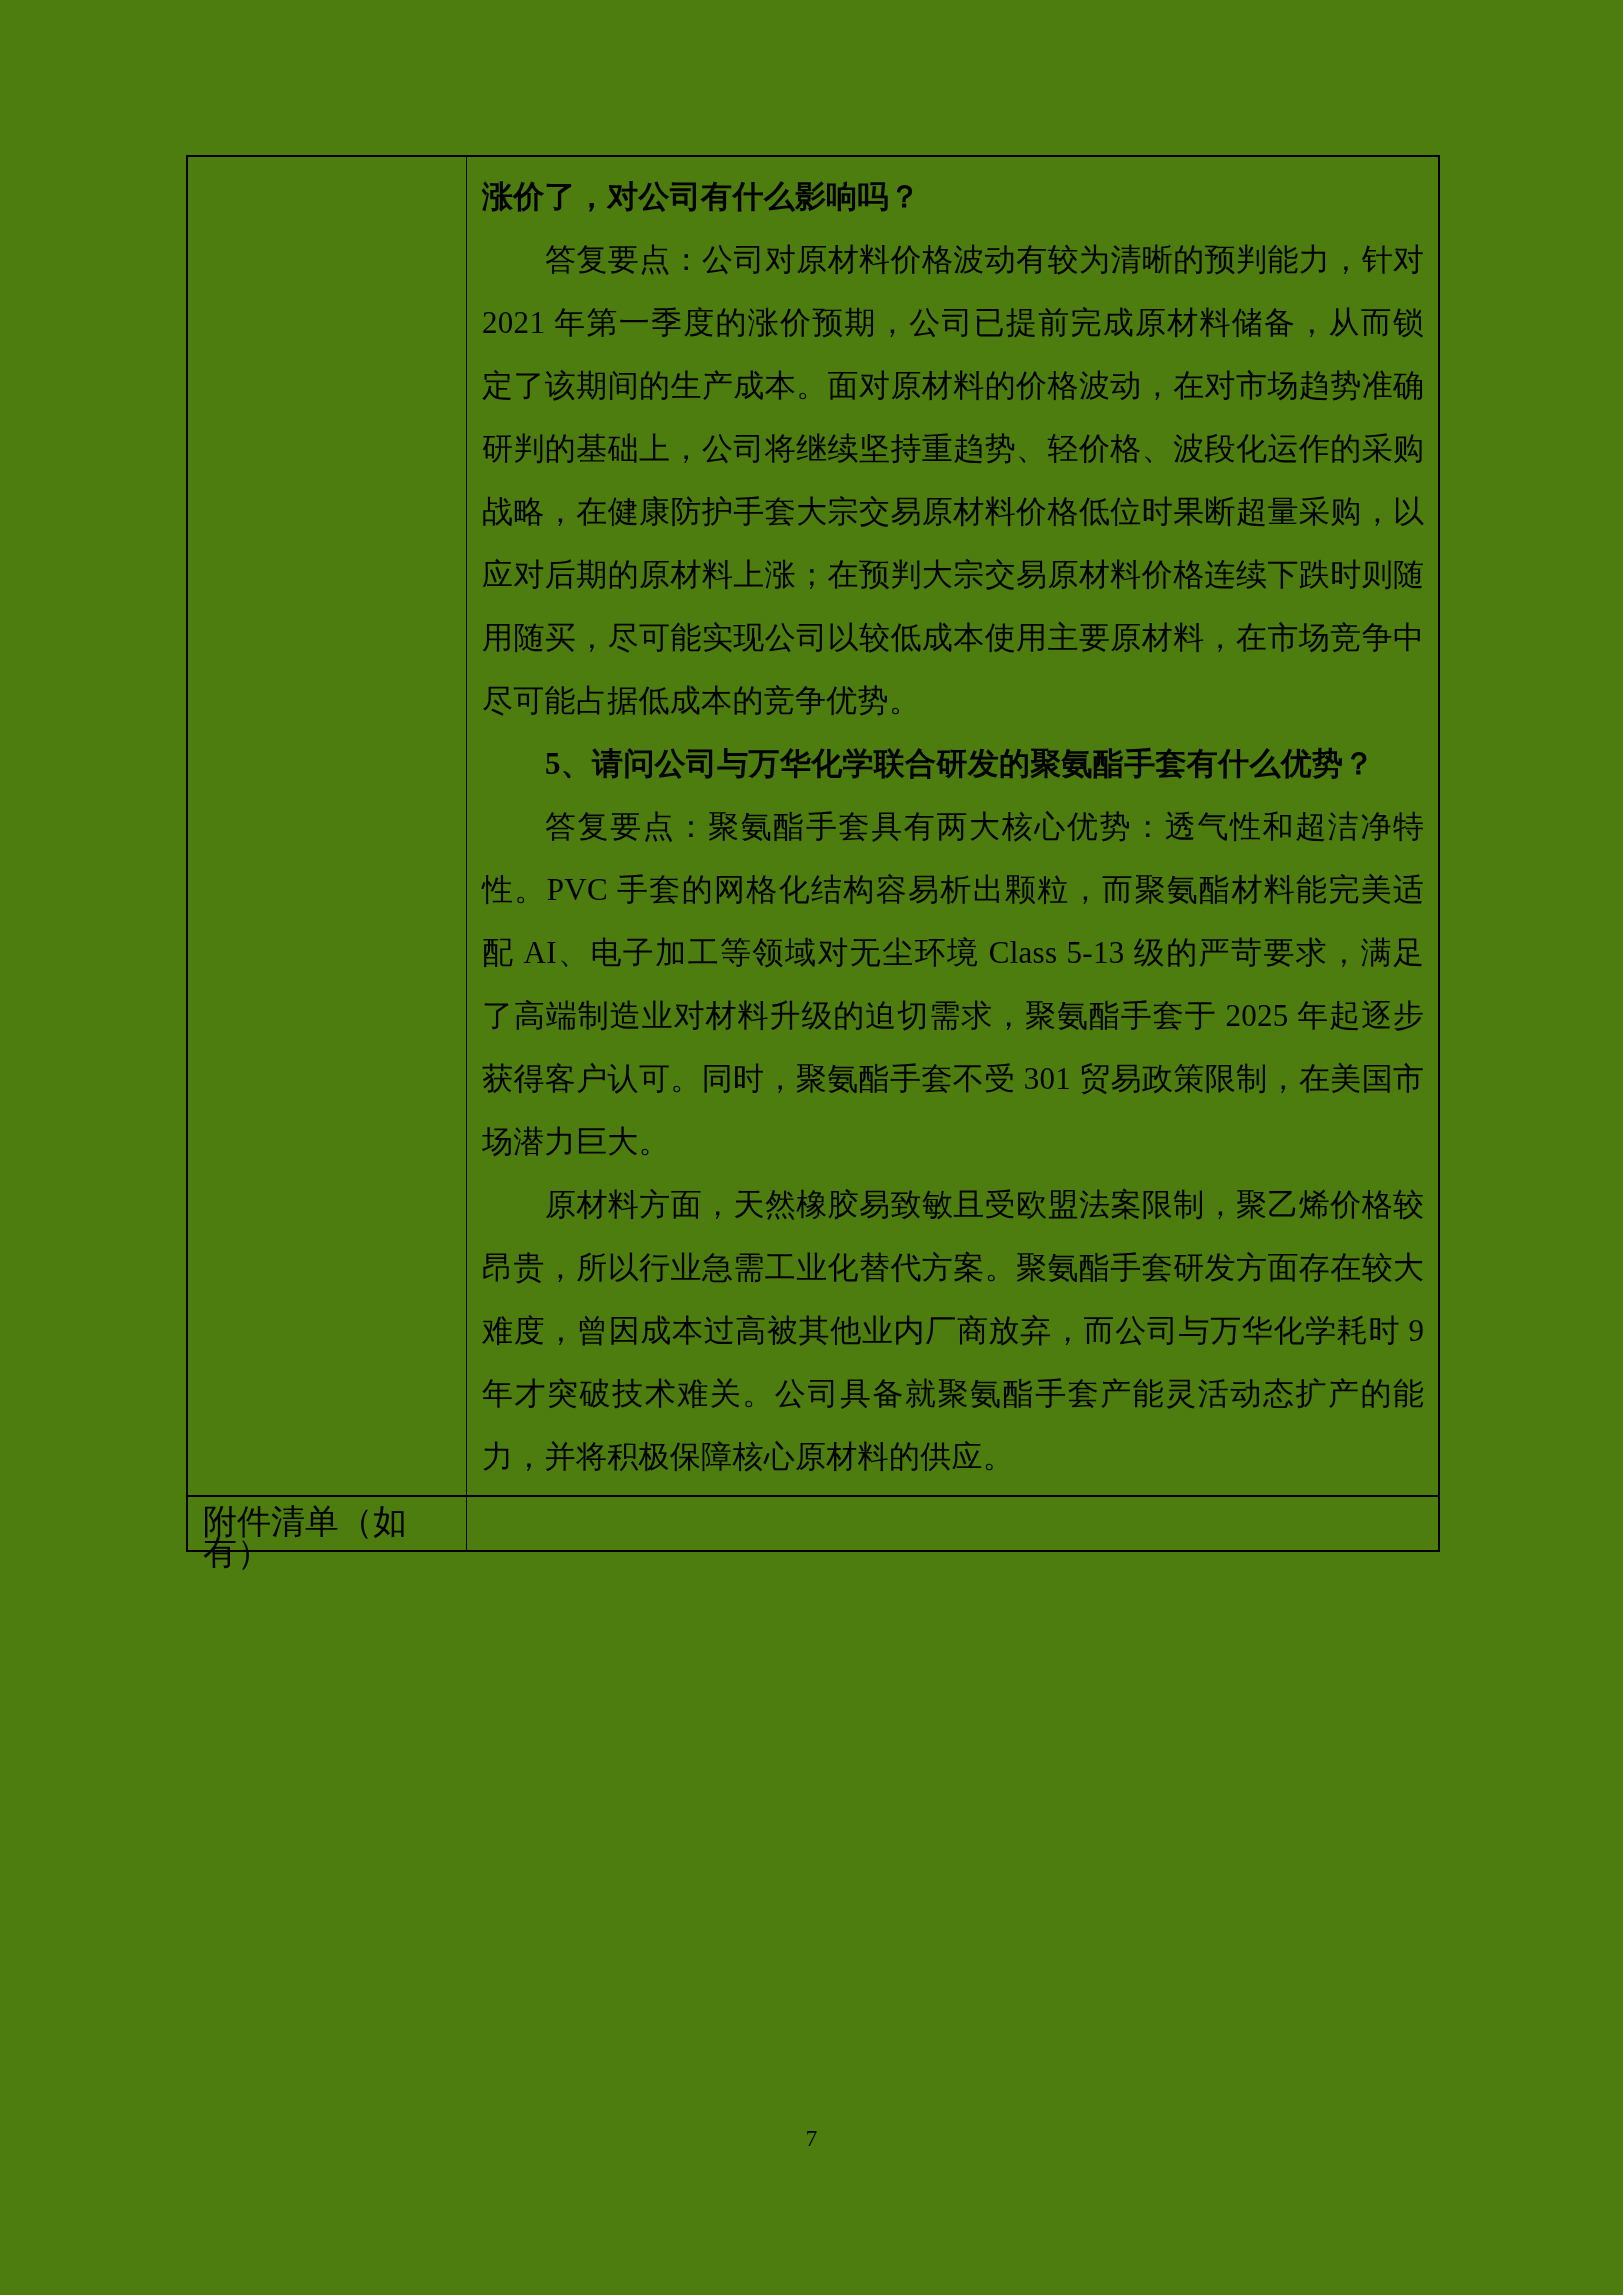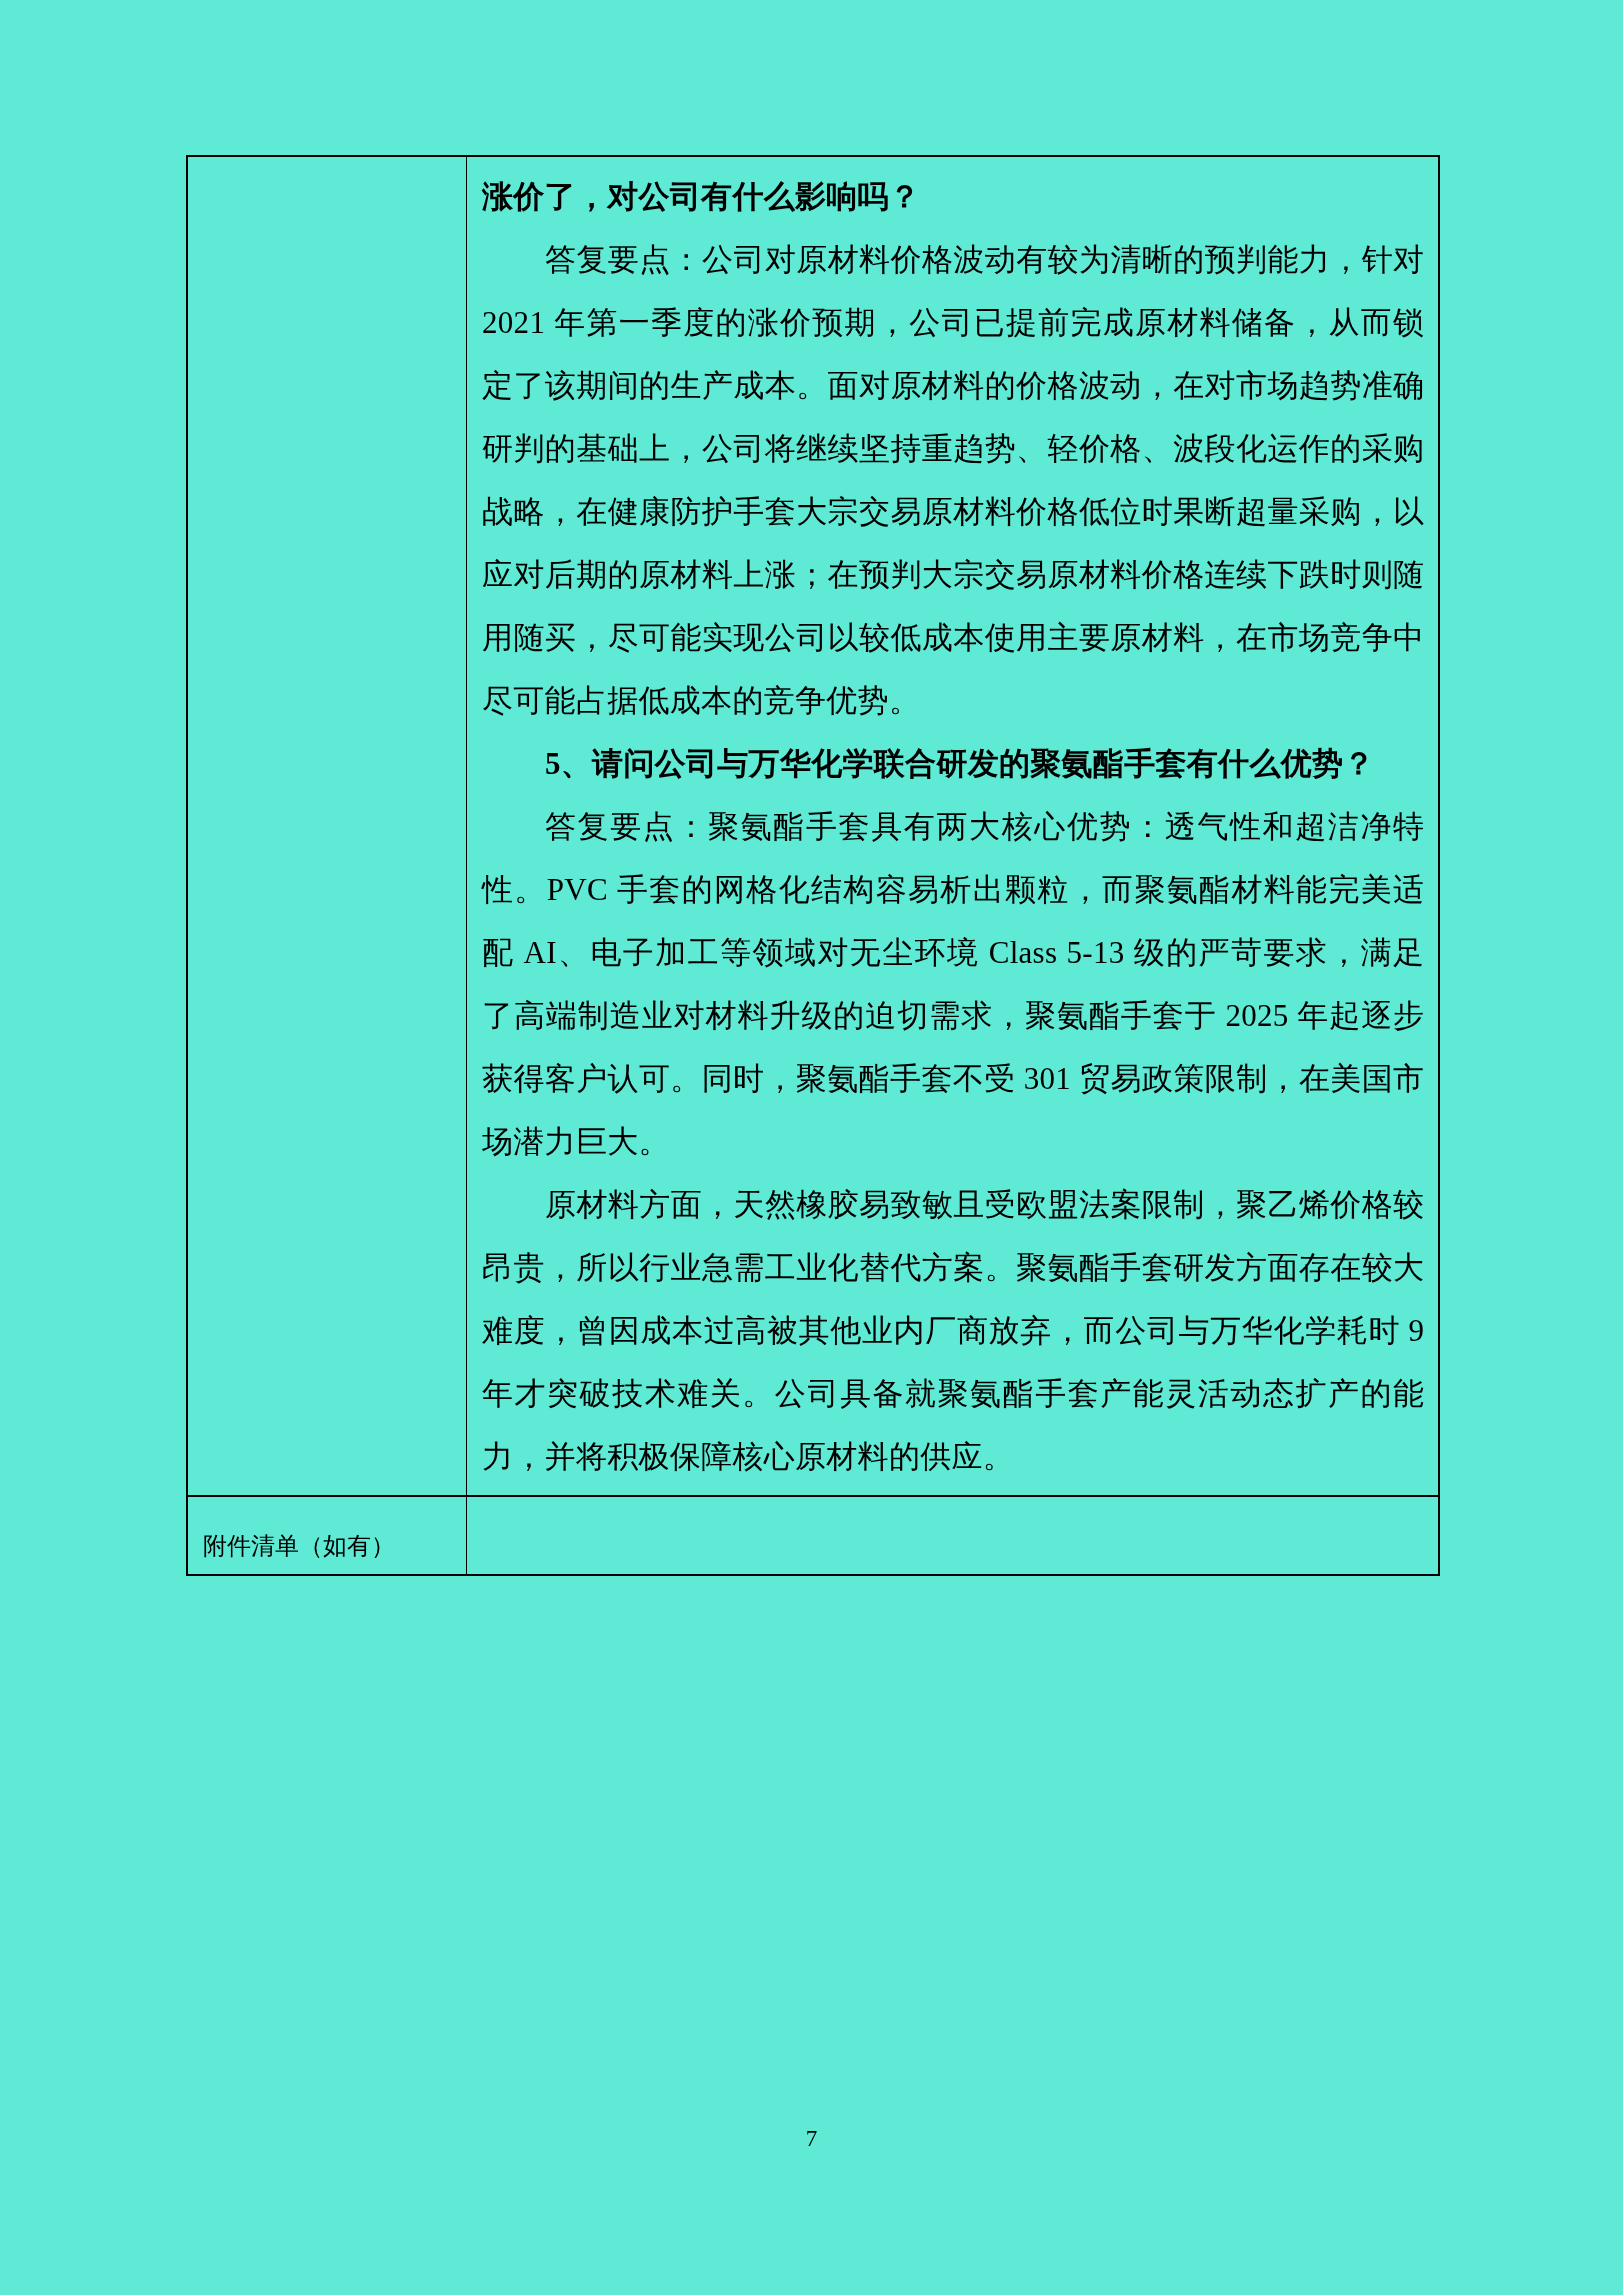--- a/index.html
+++ b/index.html
@@ -13,21 +13,21 @@
       position: relative;
       font-family: "Liberation Serif", "DejaVu Serif", serif;
       color: #000000;
       overflow: hidden;
     }
     .page {
       position: absolute;
       left: 0; top: 0;
       width: 1623px;
       height: 2295px;
-      background: #5eead4;
+      background: #4d7c0f;
     }
     table.record {
       position: absolute;
       left: 186px;
       top: 155px;
       width: 1254px;
       border-collapse: collapse;
       table-layout: fixed;
     }
     table.record td {
@@ -54,25 +54,25 @@
       text-align: justify;
       letter-spacing: 0.3px;
     }
     .para.indent {
       text-indent: 63px;
     }
     .para.bold {
       font-weight: bold;
     }
     .row-cell {
-      height: 77px;
+      height: 53px;
       box-sizing: border-box;
-      font-size: 24px;
+      font-size: 34px;
       line-height: 31px;
-      padding: 34px 0 0 15px;
+      padding: 9px 0 0 15px;
     }
     .page-number {
       position: absolute;
       top: 2127px;
       left: 0;
       width: 1623px;
       text-align: center;
       font-size: 23px;
       line-height: 23px;
     }

